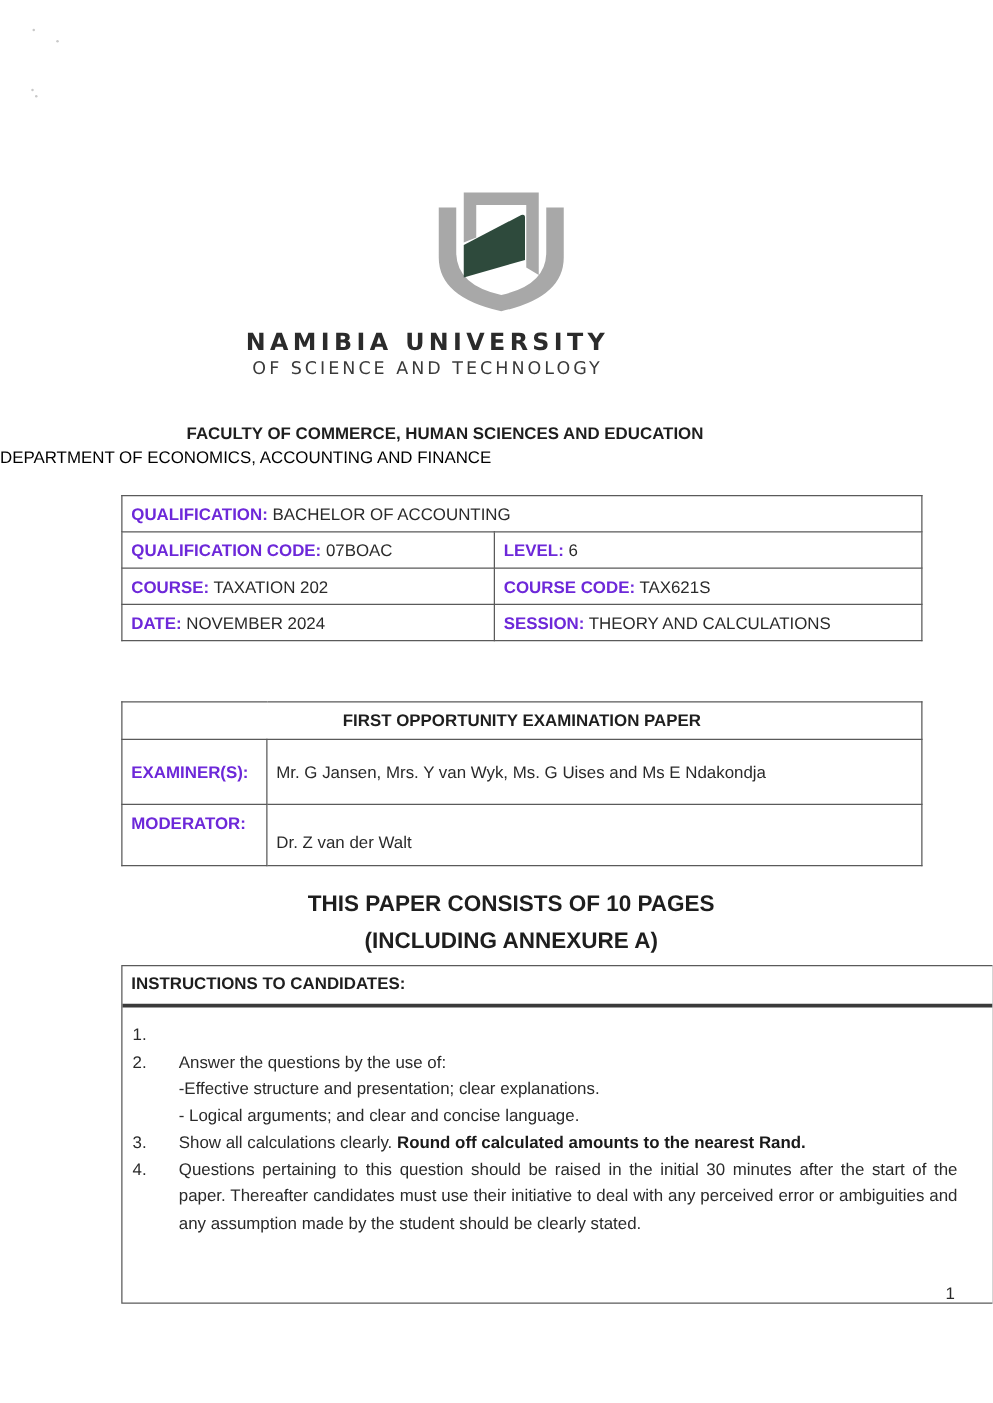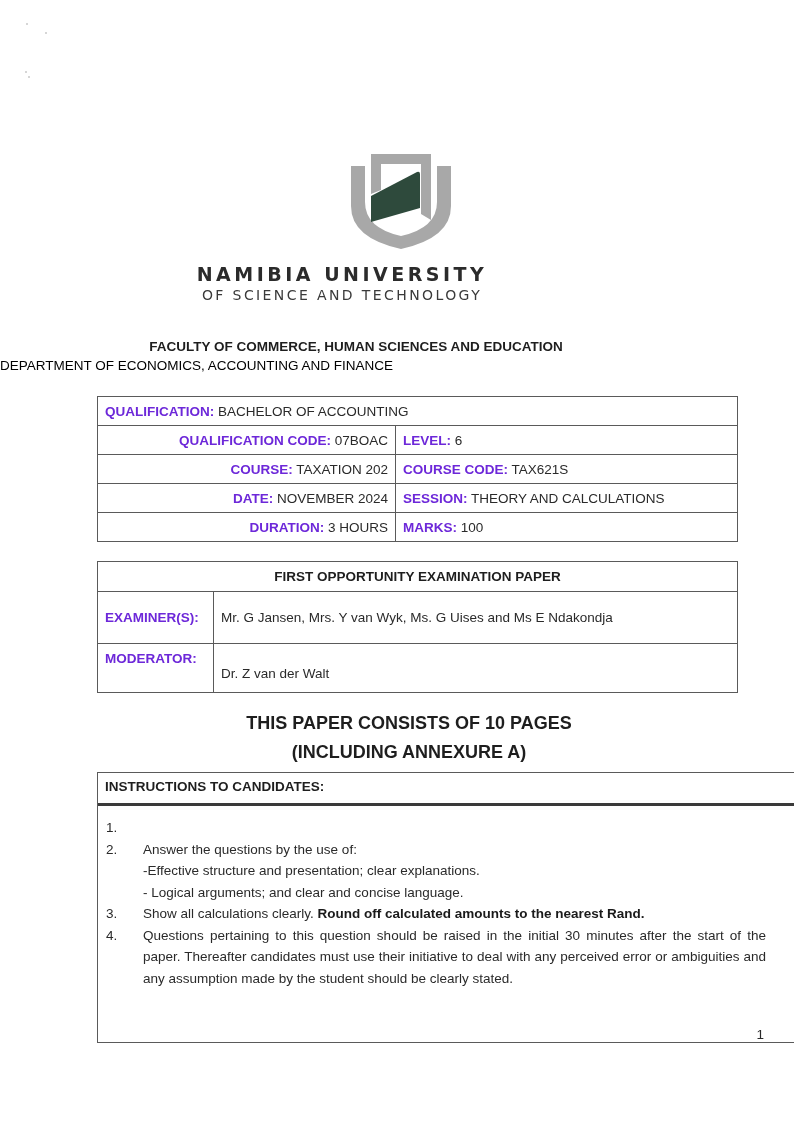--- a/index.html
+++ b/index.html
@@ -14,21 +14,21 @@
 
     .faculty { position: absolute; left: 0; width: 712px; text-align: center; font-size: 13.5px; top: 339px; font-weight: bold; color: #1e1e1e; }
     .department { position: absolute; left: 0; width: 712px; text-align: left; font-size: 13.5px; top: 358px; color: #000000; }
 
     table { border-collapse: collapse; position: absolute; font-size: 13.5px; color: #2a2a2a; }
     td { border: 1px solid #5a5a5a; padding: 0 7px; vertical-align: middle; }
     .lbl { font-weight: bold; color: #6d28d9; }
 
     .info-table { left: 97px; top: 396px; width: 641px; }
     .info-table td { height: 29px; }
-    .info-table td.c1 { width: 298px; text-align: right; }
+    .info-table td.c1 { width: 298px; }
 
     .exam-table { left: 97px; top: 561px; width: 641px; }
     .exam-table .head td { height: 30px; text-align: center; font-weight: bold; color: #1e1e1e; }
     .exam-table .examiner td { height: 52px; }
     .exam-table .moderator td { height: 49px; }
     .exam-table td.c1 { width: 116px; }
     .exam-table .moderator td.c1 { vertical-align: top; padding-top: 7px; }
     .exam-table .moderator td.c2 { vertical-align: bottom; padding-bottom: 11px; }
 
     .pages { position: absolute; left: 12px; width: 794px; text-align: center; font-weight: bold; font-size: 18px; color: #1e1e1e; }
@@ -98,30 +98,20 @@
   <tr>
     <td class="c1">
       <span class="lbl">DATE:</span>
       <span>NOVEMBER 2024</span>
     </td>
     <td>
       <span class="lbl">SESSION:</span>
       <span>THEORY AND CALCULATIONS</span>
     </td>
   </tr>
-  <tr>
-    <td class="c1">
-      <span class="lbl">DURATION:</span>
-      <span>3 HOURS</span>
-    </td>
-    <td>
-      <span class="lbl">MARKS:</span>
-      <span>100</span>
-    </td>
-  </tr>
 </tbody>
   </table>
 
 <table class="exam-table">
   <tbody>
       <tr class="head">
     <td colspan="2">FIRST OPPORTUNITY EXAMINATION PAPER</td>
   </tr>
   <tr class="examiner">
     <td class="c1 lbl">EXAMINER(S):</td>

